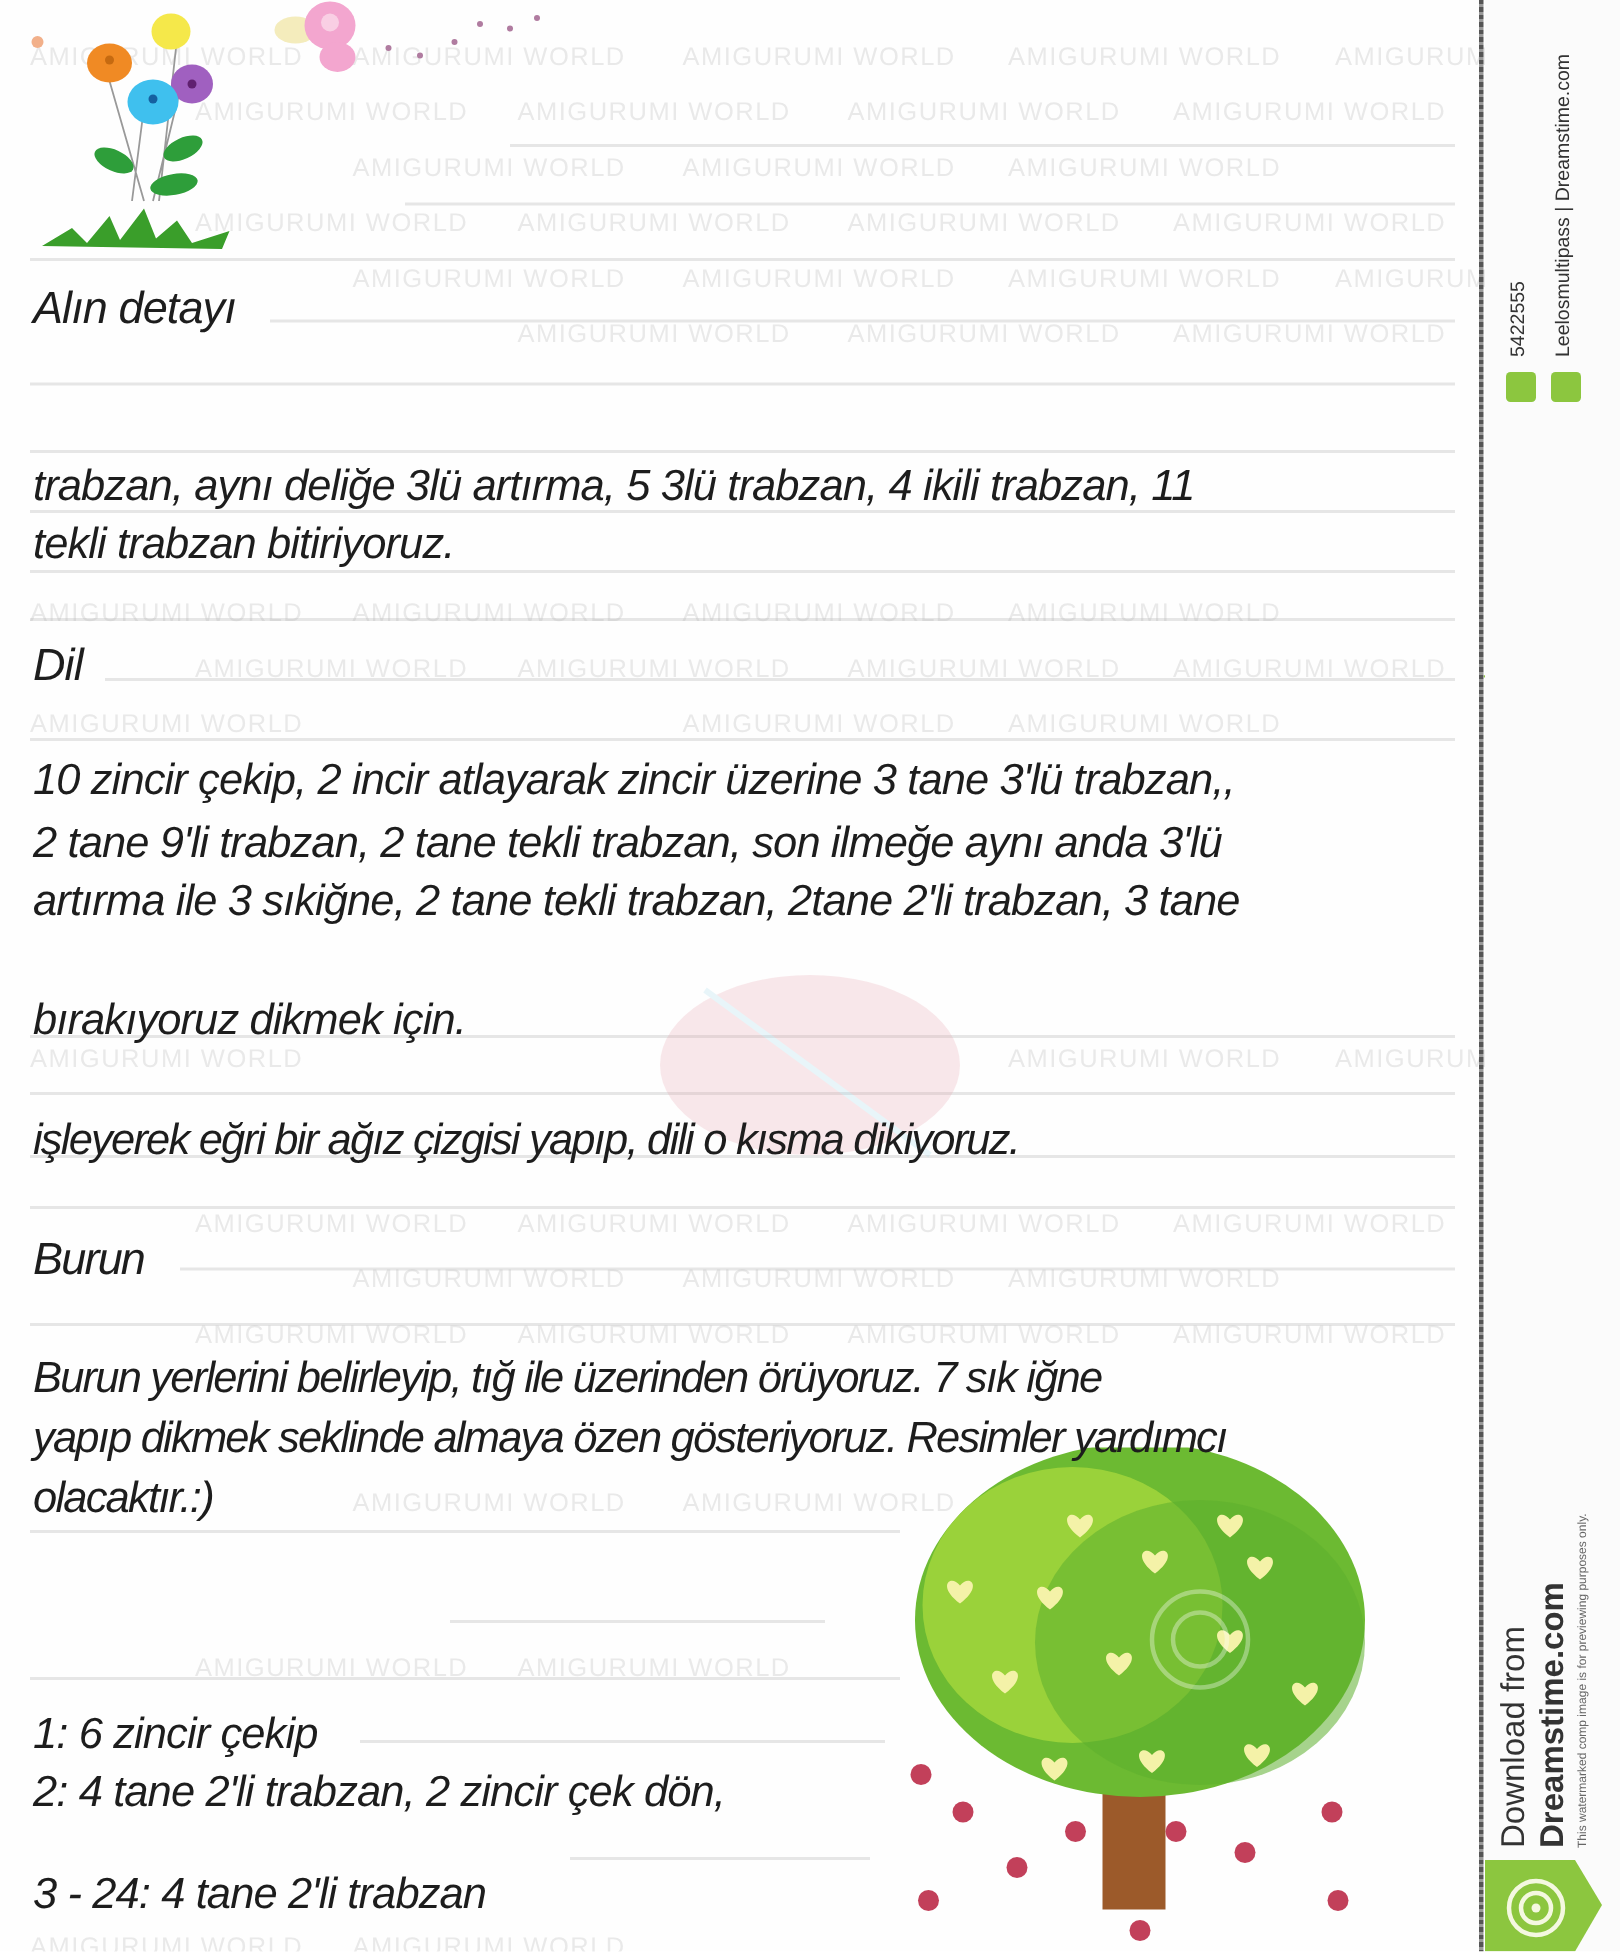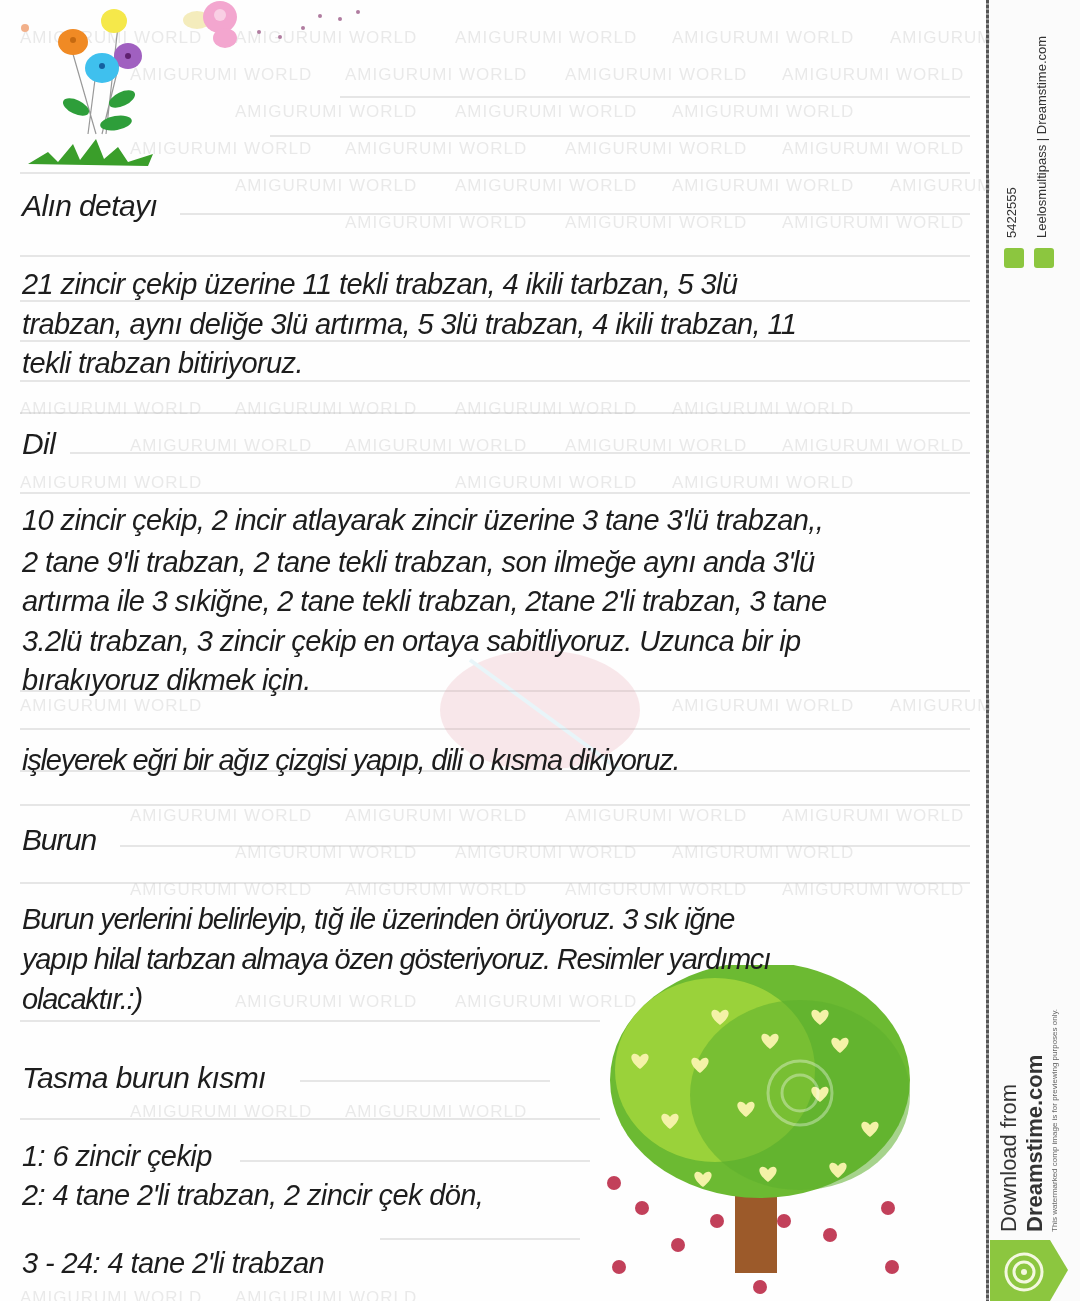--- a/index.html
+++ b/index.html
@@ -171,38 +171,35 @@
         <circle cx="184" cy="256" r="7"></circle>
         <circle cx="230" cy="270" r="7"></circle>
       <circle cx="288" cy="243" r="7"></circle>
         <circle cx="19" cy="302" r="7"></circle>
         <circle cx="160" cy="322" r="7"></circle>
       <circle cx="292" cy="302" r="7"></circle>
     </g>
   </svg>
 
   <div class="text heading" style="top:186px">Alın detayı</div>
-  <div class="text" style="top:265px">21 zincir çekip üzerine 11 tekli trabzan, 4 ikili tarbzan, 5 3lü</div>
   <div class="text" style="top:305px">trabzan, aynı deliğe 3lü artırma, 5 3lü trabzan, 4 ikili trabzan, 11</div>
   <div class="text" style="top:344px">tekli trabzan bitiriyoruz.</div>
 
   <div class="text heading" style="top:424px">Dil</div>
   <div class="text" style="top:501px">10 zincir çekip, 2 incir atlayarak zincir üzerine 3 tane 3'lü trabzan,,</div>
   <div class="text" style="top:543px">2 tane 9'li trabzan, 2 tane tekli trabzan, son ilmeğe aynı anda 3'lü</div>
   <div class="text" style="top:582px">artırma ile 3 sıkiğne, 2 tane tekli trabzan, 2tane 2'li trabzan, 3 tane</div>
-  <div class="text" style="top:622px">3.2lü trabzan, 3 zincir çekip en ortaya sabitliyoruz. Uzunca bir ip</div>
   <div class="text" style="top:741px;letter-spacing:-1.2px">işleyerek eğri bir ağız çizgisi yapıp, dili o kısma dikiyoruz.</div>
   <div class="text" style="top:661px">bırakıyoruz dikmek için.</div>
 
   <div class="text heading" style="top:820px;letter-spacing:-1.2px">Burun</div>
-  <div class="text" style="top:900px;letter-spacing:-1.2px">Burun yerlerini belirleyip, tığ ile üzerinden örüyoruz. 3 sık iğne</div>
-  <div class="text" style="top:940px;letter-spacing:-1.2px">yapıp hilal tarbzan almaya özen gösteriyoruz. Resimler yardımcı</div>
+  <div class="text" style="top:900px;letter-spacing:-1.2px">Burun yerlerini belirleyip, tığ ile üzerinden örüyoruz. 7 sık iğne</div>
+  <div class="text" style="top:940px;letter-spacing:-1.2px">yapıp dikmek seklinde almaya özen gösteriyoruz. Resimler yardımcı</div>
   <div class="text" style="top:980px;letter-spacing:-1.2px">olacaktır.:)</div>
 
-  <div class="text heading" style="top:1058px">Tasma burun kısmı</div>
   <div class="text" style="top:1137px">1: 6 zincir çekip</div>
   <div class="text" style="top:1176px">2: 4 tane 2'li trabzan, 2 zincir çek dön,</div>
   <div class="text" style="top:1244px">3 - 24: 4 tane 2'li trabzan</div>
 </div>
 
 <div class="border-right"></div>
 
 <svg style="position:absolute;left:986px;top:400px" width="50" height="70" viewBox="0 0 50 70">
   <ellipse cx="15" cy="18" rx="6" ry="11" fill="none" stroke="#8cc63f" stroke-width="3" transform="rotate(-10 15 18)"></ellipse>
   <ellipse cx="32" cy="25" rx="6" ry="11" fill="none" stroke="#8cc63f" stroke-width="3" transform="rotate(40 32 25)"></ellipse>

